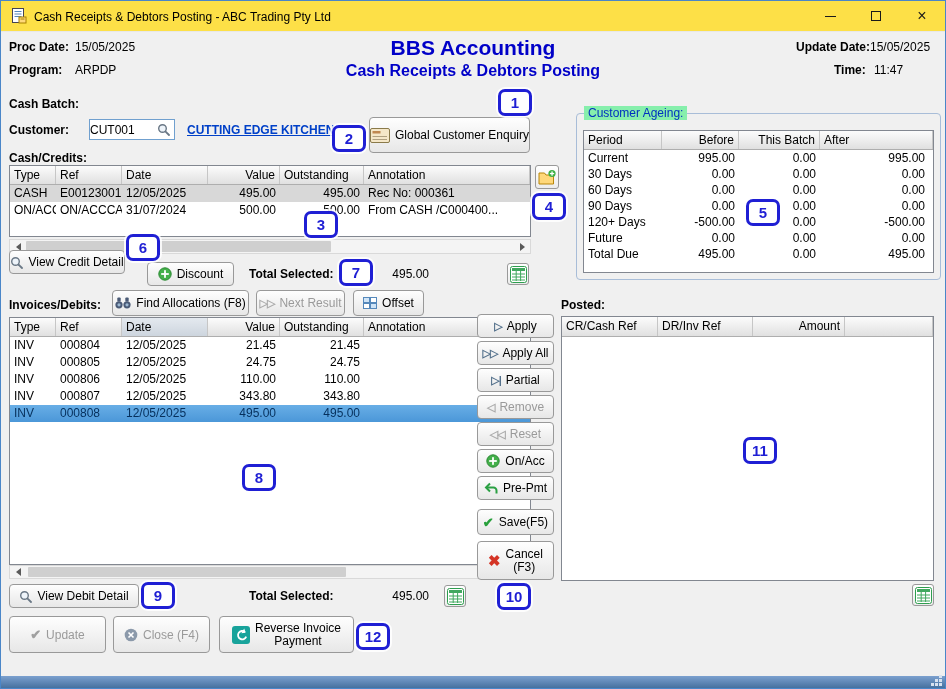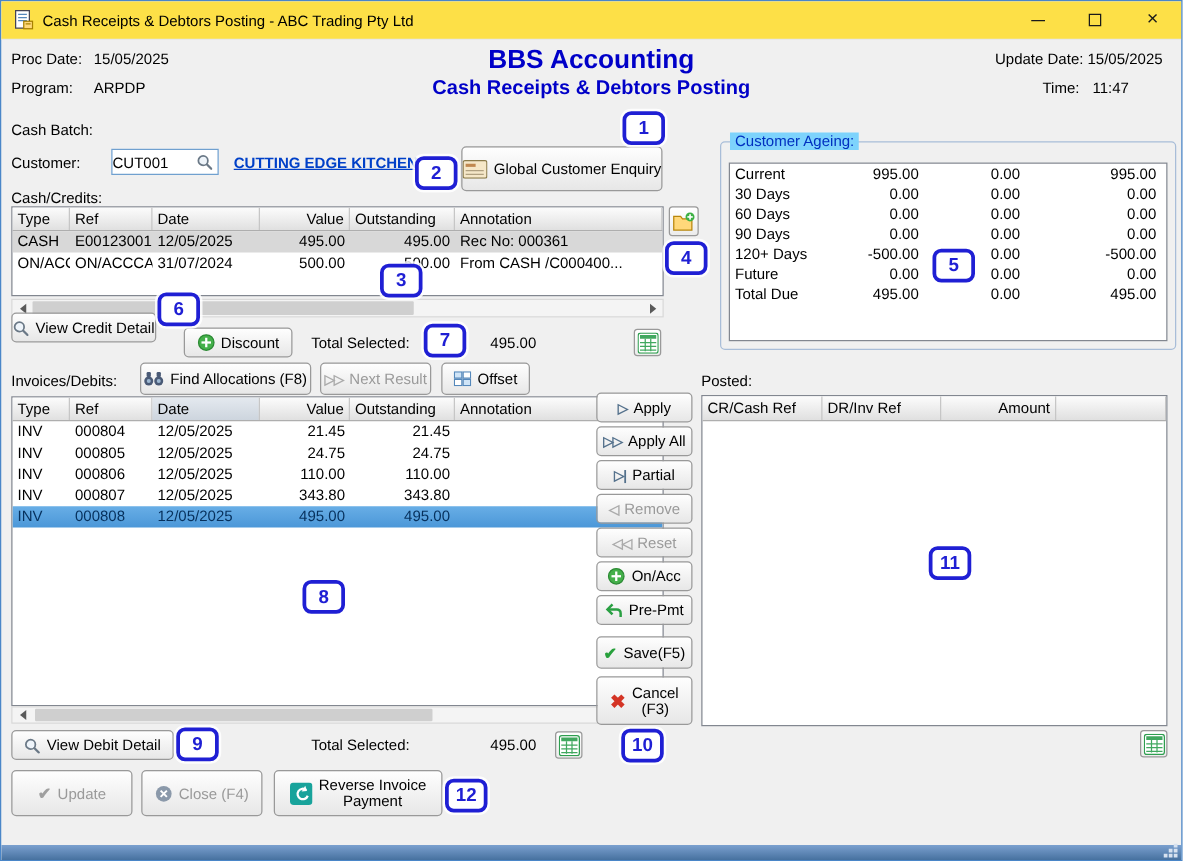--- a/index.html
+++ b/index.html
@@ -9,21 +9,21 @@
   
   #titlebar{position:absolute;left:0;top:0;width:100%;height:31px;background:#fde047;border-bottom:1px solid #e8e8e8}
   #titlebar .ticon{position:absolute;left:9px;top:6px}
   #titlebar .ttext{position:absolute;left:33px;top:9px;white-space:nowrap}
   .winbtn{position:absolute;top:0;width:46px;height:30px;display:flex;align-items:center;justify-content:center}
   .winbtn.min{right:92px}.winbtn.max{right:46px}.winbtn.close{right:0}
   .gmin{display:block;width:11px;border-top:1px solid #1a1a1a}
   .gmax{display:block;width:10px;height:10px;border:1px solid #1a1a1a}
   .gclose{font-size:16px;line-height:1;color:#1a1a1a}
 
-  .lbl{position:absolute;font-weight:normal;white-space:nowrap}
+  .lbl{position:absolute;font-weight:bold;white-space:nowrap}
   .txt{position:absolute;white-space:nowrap}
   .blue-title{position:absolute;left:0;width:100%;text-align:center;color:#0000c8;font-weight:bold;white-space:nowrap}
 
   
   .combo{position:absolute;display:flex;align-items:center;background:#ededed;border:1px solid #ababab;border-radius:2px;color:#7d7d7d;padding:0 24px 0 6px;white-space:nowrap;overflow:hidden}
   .combo .drop{position:absolute;top:1px;right:1px;bottom:1px;width:17px;background:#e6e6e6;border-left:1px solid #cdcdcd;display:flex;align-items:center;justify-content:center}
   .caret{width:0;height:0;border-left:4px solid transparent;border-right:4px solid transparent;border-top:4px solid #8a8a8a}
   .textbox{position:absolute;display:flex;align-items:center;background:#fff;border:1px solid #70a0cf;padding:0 4px 0 0}
   .textbox .mag{margin-left:auto}
   .link{position:absolute;color:#0040c8;font-weight:bold;text-decoration:underline;white-space:nowrap;cursor:pointer}
@@ -34,21 +34,21 @@
   .ic{display:flex;align-items:center}
   .ic svg{display:block}
   .twoline{text-align:center;line-height:13px;white-space:normal}
   .iconbtn{position:absolute;display:flex;align-items:center;justify-content:center;background:linear-gradient(#fff,#ececec);border:1px solid #999;border-radius:3px}
   .arr{color:#54718c;font-size:11px;letter-spacing:-1px;font-weight:bold}
   .arr.gray{color:#ababab}
   .chk{font-size:13px;font-weight:bold}
 
   
   .groupbox{position:absolute;border:1px solid #a8bdd8;border-radius:4px}
-  .gb-title{position:absolute;background:#7dd3fc;padding:0 4px;color:#0030c0;white-space:nowrap}
+  .gb-title{position:absolute;background:#86efac;padding:0 4px;color:#0030c0;white-space:nowrap}
 
   
   .grid{position:absolute;background:#fff;border:1px solid #828790;overflow:hidden}
   .ghead{display:flex;height:19px;background:linear-gradient(#fcfcfc,#e0e0e0);border-bottom:1px solid #aeaeae}
   .ghead .gc{border-right:1px solid #c6c6c6;line-height:18px}
   .ghead.h20{height:20px}
   .ghead.h20 .gc{line-height:19px}
   .gc{padding:0 4px;overflow:hidden;white-space:nowrap}
   .grow{display:flex;height:17px}
   .grow .gc{line-height:17px}
@@ -139,20 +139,26 @@
           <line x1="2.5" y1="8.5" x2="17" y2="8.5" stroke="#b0a080"></line>
           <line x1="2.5" y1="11.5" x2="17" y2="11.5" stroke="#b0a080"></line>
         </svg>
     </span>
     <span>Global Customer Enquiry</span>
   </div>
 
   <div class="groupbox" style="left:575px;top:112px;width:365px;height:167px"></div>
   <span class="gb-title" style="left:583px;top:105px">Customer Ageing:</span>
   <div class="grid" style="left:582px;top:129px;width:351px;height:143px">
+    <div class="ghead">
+      <div class="gc aw-period">Period</div>
+      <div class="gc aw-before num">Before</div>
+      <div class="gc aw-batch num">This Batch</div>
+      <div class="gc aw-after">After</div>
+    </div>
     <div class="grow ag">
       <div class="gc aw-period">Current</div>
       <div class="gc aw-before num">995.00</div>
       <div class="gc aw-batch num">0.00</div>
       <div class="gc aw-after num">995.00</div>
     </div>
     <div class="grow ag">
       <div class="gc aw-period">30 Days</div>
       <div class="gc aw-before num">0.00</div>
       <div class="gc aw-batch num">0.00</div>

